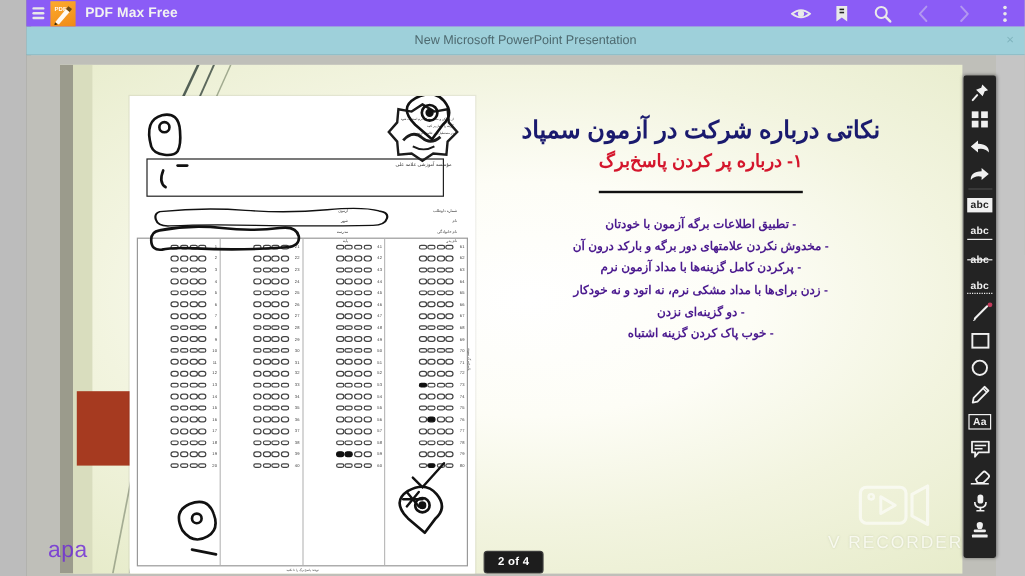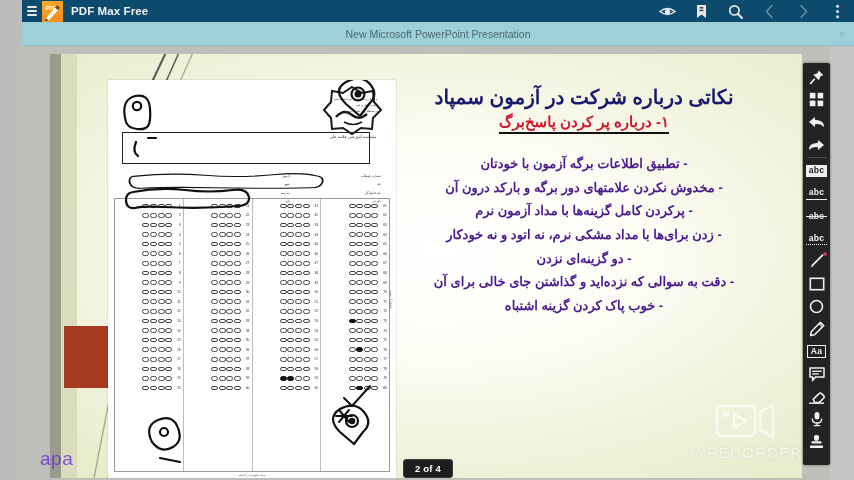--- a/index.html
+++ b/index.html
@@ -13,21 +13,21 @@
   
   #screen { position:absolute; inset:0; width:854px; height:480px; background:#c0c0c0; }
 
   
   .left-gutter { position:absolute; left:0; top:0; width:22px; height:480px; background:#bcbcbc; }
   .left-gutter-dark { position:absolute; left:22px; top:0; width:4px; height:480px; background:#8e8e86; }
 
   
   .appbar {
     position:absolute; left:22px; top:0; width:832px; height:22px;
-    background:#0c4a6e; display:flex; align-items:center; z-index:40;
+    background:#8b5cf6; display:flex; align-items:center; z-index:40;
   }
   .hamburger { width:16px; height:22px; display:flex; flex-direction:column; justify-content:center; gap:2.5px; padding:0 3px; margin-left:2px; }
   .hamburger i { display:block; height:1.5px; background:#e8e8e8; border-radius:1px; }
   .app-icon {
     width:21px; height:21px; background:linear-gradient(160deg,#fcab2e,#f08a16);
     margin-left:2px; display:flex; align-items:center; justify-content:center;
     position:relative; flex:none;
   }
   .app-icon svg { display:block; }
   .app-title { color:#f2f2f2; font-size:11.5px; font-weight:bold; margin-left:8px; letter-spacing:.1px; white-space:nowrap; }
@@ -90,24 +90,24 @@
   .sheet-vert { position:absolute; right:3px; top:210px; font-size:3px; color:#555; writing-mode:vertical-rl; }
 
   
   .annot { position:absolute; left:0; top:0; width:100%; height:100%; pointer-events:none; }
 
   
   .txtcol {
     position:absolute; right:18px; top:30px; width:400px;
     direction:rtl; text-align:center;
   }
-  .s-title { font-size:20px; color:#1a1a6e; font-weight:bold; line-height:1.35; white-space:nowrap; }
-  .s-sub   { font-size:15px; color:#d4162c; font-weight:bold; margin-top:2px; display:inline-block; border-bottom:2px solid #111; padding-bottom:1px; }
+  .s-title { font-size:20px; color:#1a1a6e; font-weight:bold; line-height:1.35; white-space:nowrap;margin-top:12px; }
+  .s-sub   { font-size:15px; color:#d4162c; font-weight:bold; margin-top:2px; display:inline-block; border-bottom:2px solid #111; padding-bottom:16px; }
   .s-body  { margin-top:18px; }
-  .s-line  { font-size:13px; color:#4b1a8f; font-weight:bold; line-height:1.82; white-space:nowrap; }
+  .s-line  { font-size:10px; color:#4b1a8f; font-weight:bold; line-height:1.82; white-space:nowrap; }
 
   
   .pagepill {
     position:absolute; left:403px; top:459px; z-index:30;
     background:#1d1d1d; color:#fff; font-size:9.5px; font-weight:bold;
     padding:3px 11px; border-radius:3px; letter-spacing:.2px;
     border:1px solid #3c3c3c;
   }
 
   
@@ -808,21 +808,20 @@
 
       <div class="txtcol">
         <div class="s-title">نکاتی درباره شرکت در آزمون سمپاد</div>
         <div><span class="s-sub">۱- درباره پر کردن پاسخ‌برگ</span></div>
         <div class="s-body" id="slide-bullets">
             <div class="s-line">- تطبیق اطلاعات برگه آزمون با خودتان</div>
             <div class="s-line">- مخدوش نکردن علامتهای دور برگه و بارکد درون آن</div>
             <div class="s-line">- پرکردن کامل گزینه‌ها با مداد آزمون نرم</div>
             <div class="s-line">- زدن برای‌ها با مداد مشکی نرم، نه اتود و نه خودکار</div>
             <div class="s-line">- دو گزینه‌ای نزدن</div>
-            <div class="s-line">- دقت به سوالی که نزده‌اید و گذاشتن جای خالی برای آن</div>
             <div class="s-line">- خوب پاک کردن گزینه اشتباه</div>
           </div>
       </div>
     </div>
 
   </div>
 
   <div class="wm-apa">apa</div>
 
   <div class="vrec">

